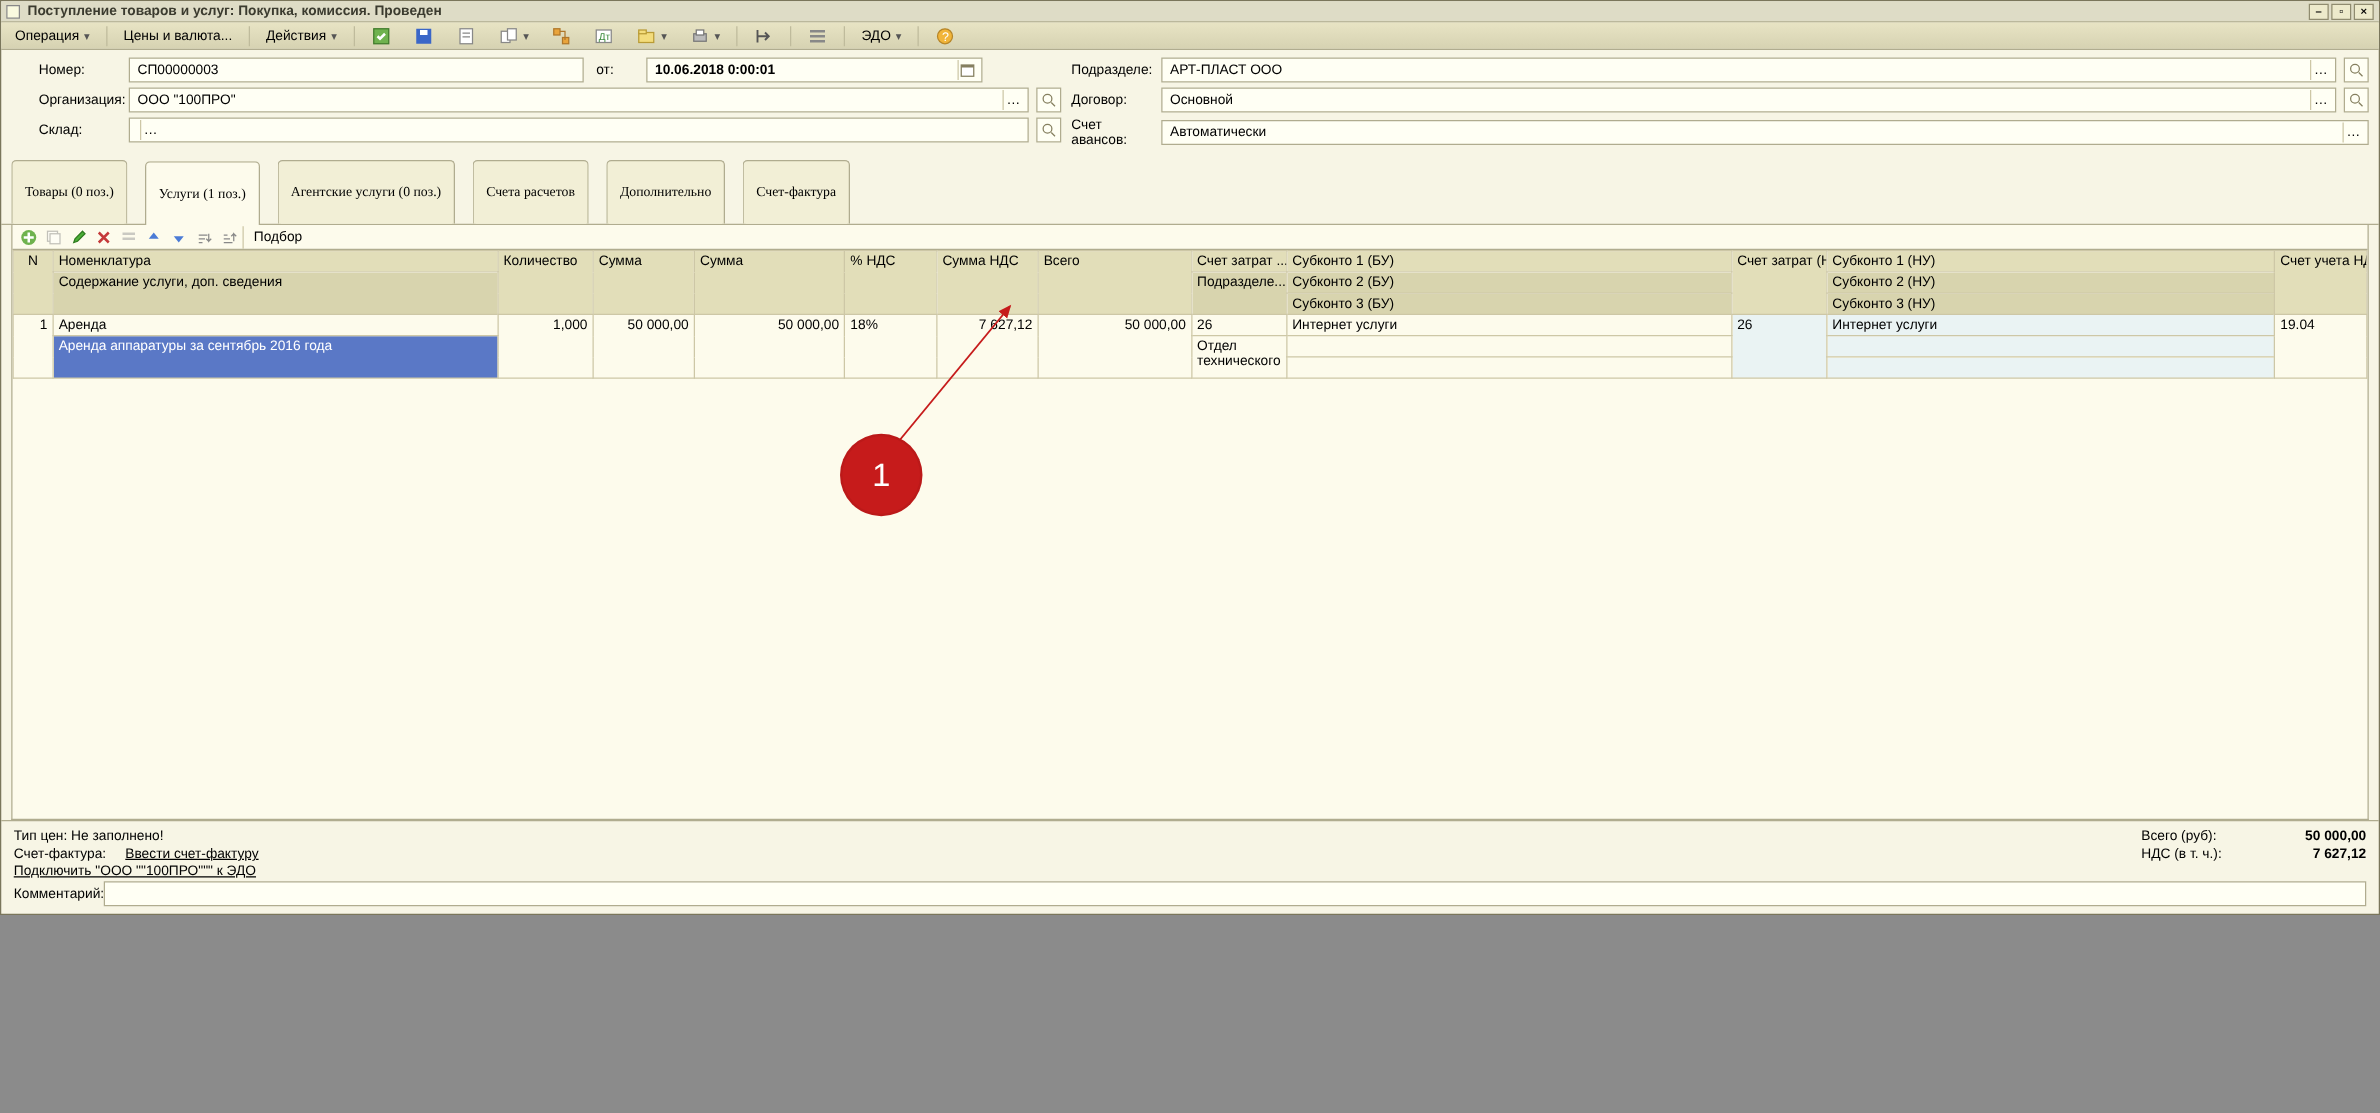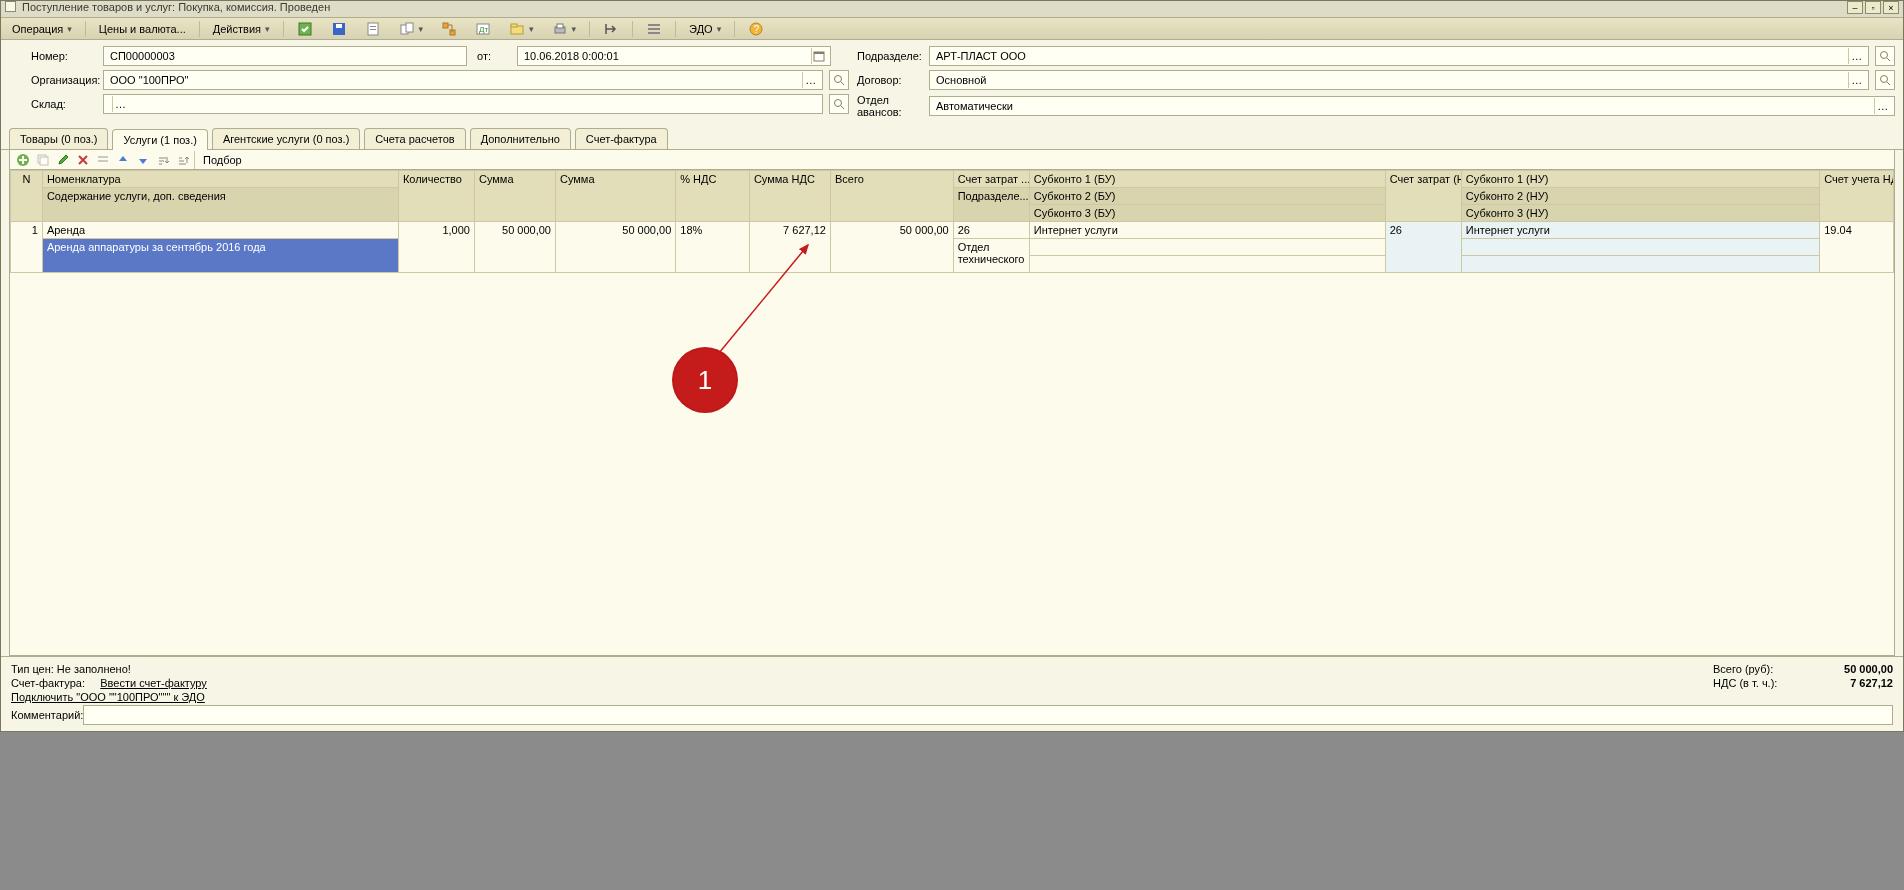--- a/index.html
+++ b/index.html
@@ -35,22 +35,23 @@
     position: absolute; left:0; right:0; top:0;
     height: 732px;
     background: var(--bg);
     border: 1px solid #7a765b;
     display: flex; flex-direction: column;
   }
 
   
   .titlebar {
     height: 17px; background: var(--title-bar);
-    display:flex; padding:0 4px;
+    display:flex; align-items:center; padding:0 4px;
     border-bottom:1px solid var(--border);
+    font-weight:bold;
   }
   .titlebar .sysicon {
     width:11px; height:11px; border:1px solid #888; background:#fafadf; margin-right:6px;
   }
   .titlebar .title { flex:1; color:#3b3b2f; }
   .titlebar .winbtns { display:flex; gap:2px; }
   .titlebar .winbtn {
     width:16px; height:13px; border:1px solid #8f8b6f; background:#edeacb;
     display:flex; align-items:center; justify-content:center; font-size:9px;
   }
@@ -84,21 +85,21 @@
   .field .suffix-btn { width:16px; height:16px; display:flex; align-items:center; justify-content:center;
          border-left:1px solid var(--border-light); margin-left:4px; cursor:default;}
   .mag-btn { width:20px; height:20px; border:1px solid var(--border); background:var(--field-bg);
              display:flex; align-items:center; justify-content:center; cursor:default;}
   .small-lbl { width:30px; text-align:left; margin:0 4px;}
 
   
   .tabbar { display:flex; align-items:flex-end; padding:2px 8px 0 8px; border-bottom:1px solid var(--border); }
   .tab {
     border:1px solid var(--border); border-bottom:none; border-radius:4px 4px 0 0;
-    padding:4px 10px; margin-right:4px; background:var(--tab-inactive); cursor:default;
+    padding:19px 10px; margin-right:14px; background:var(--tab-inactive); cursor:default;font-family:Liberation Serif, serif;
   }
   .tab.active { background:var(--tab-active); position:relative; top:1px; }
 
   .tabbody { background:var(--tab-active); border:1px solid var(--border); border-top:none; margin:0 8px;
              flex:1; display:flex; flex-direction:column;}
 
   
   .gridtb { height:20px; border-bottom:1px solid var(--border); display:flex; align-items:center; padding:0 4px; gap:2px;}
   .gridtb .gbtn { width:18px; height:18px; display:flex; align-items:center; justify-content:center;}
   .gridtb .text-btn { border-left:1px solid var(--border-light); padding:0 8px; height:18px; display:flex; align-items:center;}
@@ -267,21 +268,21 @@
   <div class="formarea">
 
     <div>
       <div class="frow">
         <span class="lbl">Номер:</span>
         <div class="fieldwrap">
           <div class="field" style="width:364px;">
             <input value="СП00000003" style="">
           </div>
           <span class="small-lbl">от:</span>
-          <div class="field" style="width:314px; position:relative;">
+          <div class="field" style="width:269px; position:relative;font-weight:bold;">
             <input value="10.06.2018 0:00:01" style="">
             <span class="suffix-btn">
               <svg width="12" height="12" viewBox="0 0 12 12">
                   <rect x="1" y="2" width="10" height="9" fill="#fff" stroke="#857f5f"></rect>
                   <rect x="1" y="2" width="10" height="2" fill="#857f5f"></rect>
                 </svg>
             </span>
           </div>
         </div>
       </div>
@@ -341,21 +342,21 @@
           </div>
           <div class="mag-btn">
             <svg width="12" height="12" viewBox="0 0 12 12">
                 <circle cx="5" cy="5" r="3.5" fill="none" stroke="#857f5f"></circle>
                 <line x1="8" y1="8" x2="11" y2="11" stroke="#857f5f"></line>
               </svg>
           </div>
         </div>
       </div>
       <div class="frow2">
-        <span class="lbl">Отдел авансов:</span>
+        <span class="lbl">Счет авансов:</span>
         <div class="fieldwrap">
           <div class="field" style="flex:1;">
             <input value="Автоматически" style="">
             <span class="suffix-btn">…</span>
           </div>
         </div>
       </div>
     </div>
   </div>
 

